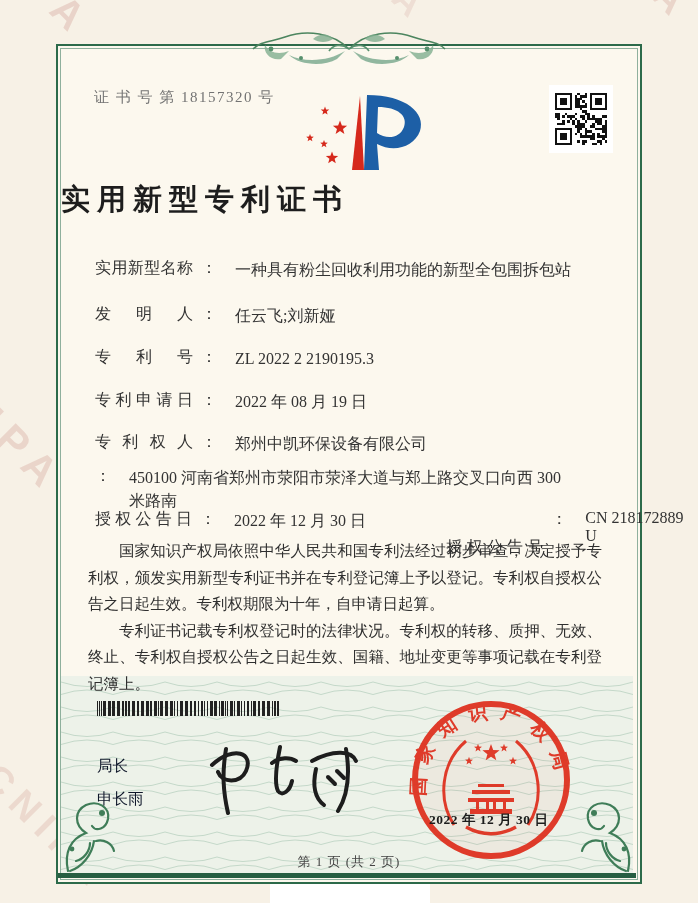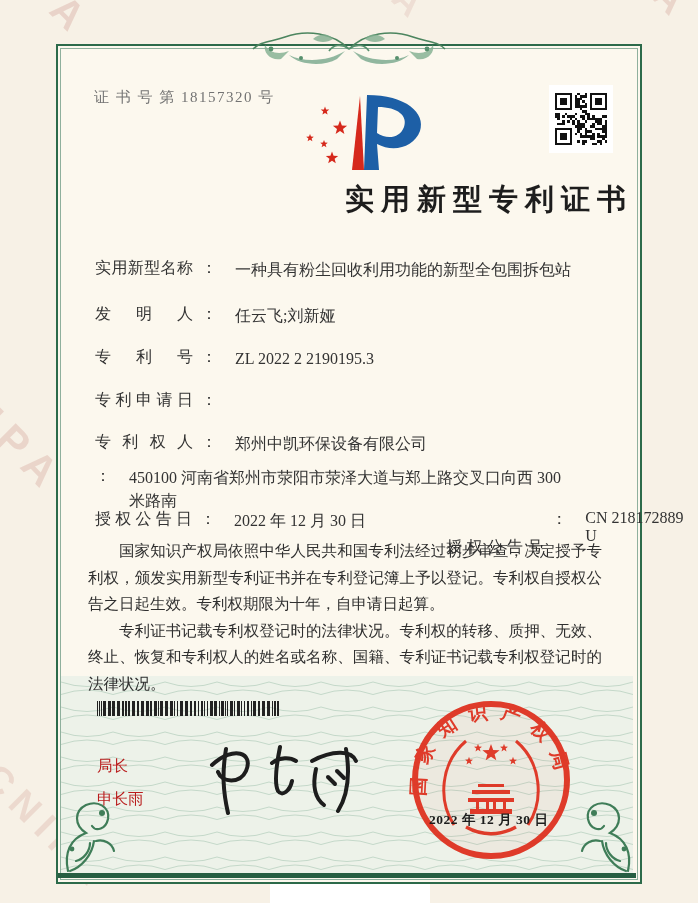--- a/index.html
+++ b/index.html
@@ -17,33 +17,33 @@
   
   .frame{position:absolute;left:56px;top:44px;width:578px;height:832px;border:2px solid #2c6a4a;padding:2px;background:#fcf8ee;z-index:1;}
   .frame-inner{width:100%;height:100%;border:1px solid #8fb09d;box-sizing:border-box;}
   .bottom-rule{position:absolute;left:58px;top:873px;width:578px;height:5px;background:#275f42;z-index:3;}
   
   .band{position:absolute;left:61px;top:676px;width:572px;height:197px;background:#edf2e9;z-index:1;}
   
   .cert-no{position:absolute;left:94px;top:88px;font-size:15px;letter-spacing:1.5px;color:#737373;z-index:2;}
   .qr-panel{position:absolute;left:549px;top:85px;width:64px;height:68px;background:#fff;z-index:2;}
   .logo{position:absolute;left:288px;top:86px;z-index:2;}
-  .title{position:absolute;left:61px;top:180px;width:572px;text-align:right;font-size:29px;font-weight:bold;letter-spacing:7px;color:#1d1d1d;z-index:2;}
+  .title{position:absolute;left:61px;top:180px;width:572px;text-align:left;font-size:29px;font-weight:bold;letter-spacing:7px;color:#1d1d1d;z-index:2;}
   .field-row{position:absolute;left:95px;display:flex;font-size:16px;color:#333;z-index:2;gap:8px;}
   .f-label{display:inline-block;width:98px;text-align:justify;text-align-last:justify;text-justify:inter-character;}
   .f-colon{margin:0 10px 0 0;}
   .f-value{width:440px;line-height:23px;}
   .r1{top:258px}.r2{top:304px}.r3{top:347px}.r4{top:390px}.r5{top:432px}.r6{top:466px}.r7{top:509px}
   .grant-val{width:170px;}
   .grant2{margin-left:36px;margin-top:28px;}
   .body-text{position:absolute;left:88px;top:538px;width:514px;z-index:2;}
   .body-text p{margin:0;font-size:15.5px;line-height:26.5px;color:#2f2f2f;text-indent:2em;text-align:justify;}
   .barcode{position:absolute;left:97px;top:701px;width:186px;height:15px;z-index:2;font-size:0;}
   .barcode i{display:inline-block;height:15px;background:#222;vertical-align:top;}
-  .director{position:absolute;left:97px;top:749px;font-size:15.5px;color:#b91c1c;line-height:33px;z-index:2;}
+  .director{position:absolute;left:97px;top:749px;font-size:15.5px;color:#0f172a;line-height:33px;z-index:2;}
   .signature{position:absolute;left:196px;top:733px;z-index:3;}
   .seal{position:absolute;left:408px;top:697px;z-index:2;opacity:.93;}
   .seal-date{position:absolute;left:429px;top:811px;font-size:13.5px;font-weight:600;letter-spacing:.5px;color:#1c1c1c;z-index:4;white-space:nowrap;}
   .page-info{position:absolute;left:249px;top:853px;width:200px;text-align:center;font-size:13px;letter-spacing:1px;color:#444;z-index:3;}
   .notch{position:absolute;left:270px;top:884px;width:160px;height:19px;background:#fff;z-index:4;}
   .corner{position:absolute;z-index:2;}
   .corner-left{left:62px;top:797px;}
   .corner-right{left:578px;top:797px;transform:scaleX(-1);}
   .ornament{position:absolute;left:249px;top:25px;z-index:3;}
 </style>
@@ -239,20 +239,21 @@
     <span class="f-value">任云飞;刘新娅</span>
   </div>
   <div class="field-row r3">
     <span class="f-label">专利号</span>
       <span class="f-colon">：</span>
     <span class="f-value">ZL 2022 2 2190195.3</span>
   </div>
   <div class="field-row r4">
     <span class="f-label">专利申请日</span>
       <span class="f-colon">：</span>
+    <span class="f-value">2022 年 08 月 19 日</span>
   </div>
   <div class="field-row r5">
     <span class="f-label">专利权人</span>
       <span class="f-colon">：</span>
     <span class="f-value">郑州中凯环保设备有限公司</span>
   </div>
   <div class="field-row r6">
       <span class="f-colon">：</span>
     <span class="f-value">450100 河南省郑州市荥阳市荥泽大道与郑上路交叉口向西 300 米路南</span>
   </div>
@@ -260,21 +261,21 @@
     <span class="f-label">授权公告日</span>
       <span class="f-colon">：</span>
     <span class="f-value grant-val">2022 年 12 月 30 日</span>
     <span class="f-label grant2">授权公告号</span>
       <span class="f-colon">：</span>
     <span>CN 218172889 U</span>
   </div>
 
   <div class="body-text">
     <p>国家知识产权局依照中华人民共和国专利法经过初步审查，决定授予专利权，颁发实用新型专利证书并在专利登记簿上予以登记。专利权自授权公告之日起生效。专利权期限为十年，自申请日起算。</p>
-    <p>专利证书记载专利权登记时的法律状况。专利权的转移、质押、无效、终止、恢复和专利权人的姓名或名称、国籍、专利证书记载专利权登记时的法律状况。</p>
+    <p>专利证书记载专利权登记时的法律状况。专利权的转移、质押、无效、终止、专利权自授权公告之日起生效、国籍、地址变更等事项记载在专利登记簿上。</p>
   </div>
 
   <div class="band">
     <svg id="waves" width="572" height="197" viewBox="0 0 572 197">
         <path d="M0 6 q 26 9 52 0 q 26 9 52 0 q 26 9 52 0 q 26 9 52 0 q 26 9 52 0 q 26 9 52 0 q 26 9 52 0 q 26 9 52 0 q 26 9 52 0 q 26 9 52 0 q 26 9 52 0" fill="none" stroke="#a3c2ae" stroke-width="1" opacity="0.55"></path>
         <path d="M0 18.5 q 26 -9 52 0 q 26 -9 52 0 q 26 -9 52 0 q 26 -9 52 0 q 26 -9 52 0 q 26 -9 52 0 q 26 -9 52 0 q 26 -9 52 0 q 26 -9 52 0 q 26 -9 52 0 q 26 -9 52 0" fill="none" stroke="#a3c2ae" stroke-width="1" opacity="0.55"></path>
         <path d="M0 31 q 26 9 52 0 q 26 9 52 0 q 26 9 52 0 q 26 9 52 0 q 26 9 52 0 q 26 9 52 0 q 26 9 52 0 q 26 9 52 0 q 26 9 52 0 q 26 9 52 0 q 26 9 52 0" fill="none" stroke="#a3c2ae" stroke-width="1" opacity="0.55"></path>
         <path d="M0 43.5 q 26 -9 52 0 q 26 -9 52 0 q 26 -9 52 0 q 26 -9 52 0 q 26 -9 52 0 q 26 -9 52 0 q 26 -9 52 0 q 26 -9 52 0 q 26 -9 52 0 q 26 -9 52 0 q 26 -9 52 0" fill="none" stroke="#a3c2ae" stroke-width="1" opacity="0.55"></path>
         <path d="M0 56 q 26 9 52 0 q 26 9 52 0 q 26 9 52 0 q 26 9 52 0 q 26 9 52 0 q 26 9 52 0 q 26 9 52 0 q 26 9 52 0 q 26 9 52 0 q 26 9 52 0 q 26 9 52 0" fill="none" stroke="#a3c2ae" stroke-width="1" opacity="0.55"></path>
         <path d="M0 68.5 q 26 -9 52 0 q 26 -9 52 0 q 26 -9 52 0 q 26 -9 52 0 q 26 -9 52 0 q 26 -9 52 0 q 26 -9 52 0 q 26 -9 52 0 q 26 -9 52 0 q 26 -9 52 0 q 26 -9 52 0" fill="none" stroke="#a3c2ae" stroke-width="1" opacity="0.55"></path>
@@ -353,16 +354,17 @@
       <rect x="85" y="105" width="3" height="7"></rect>
       <rect x="95" y="105" width="3" height="7"></rect>
       <rect x="62" y="112" width="42" height="5"></rect>
       <path d="M46,128 C30,104 32,66 58,44" fill="none" stroke="#de2e1c" stroke-width="3"></path>
       <path d="M120,128 C136,104 134,66 108,44" fill="none" stroke="#de2e1c" stroke-width="3"></path>
       <path d="M58,130 C74,139 92,139 108,130" fill="none" stroke="#de2e1c" stroke-width="3.4"></path>
     </g>
   </svg>
   <div class="seal-date">2022 年 12 月 30 日</div>
 
+  <div class="page-info">第 1 页 (共 2 页)</div>
 
   <div class="notch"></div>
 
 </div>
 
 </body></html>

